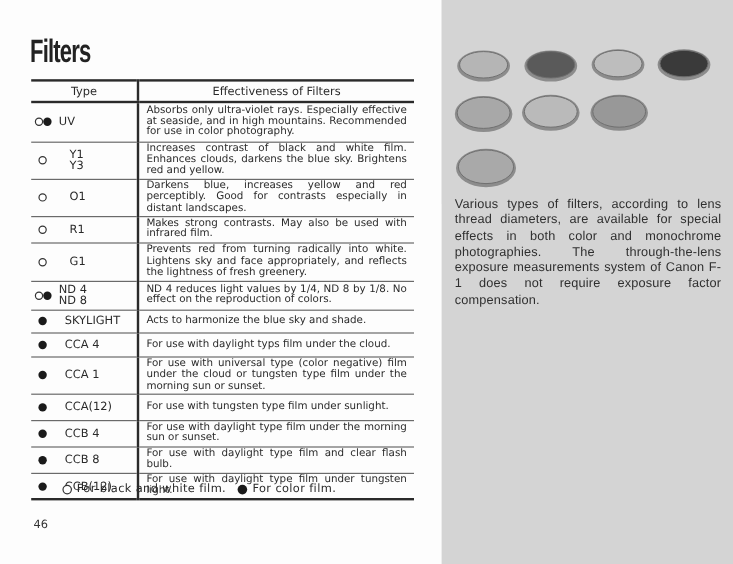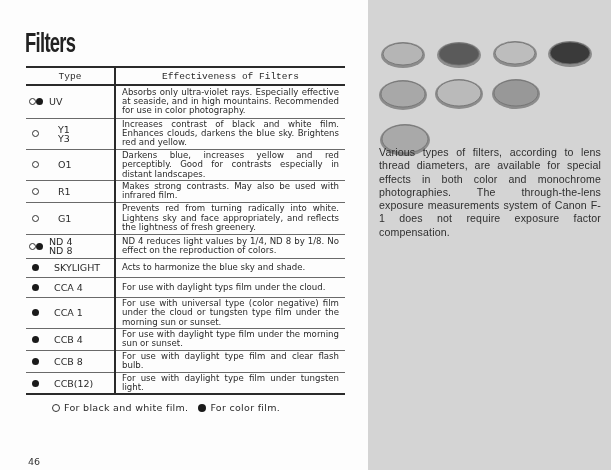--- a/index.html
+++ b/index.html
@@ -31,21 +31,20 @@
     border-bottom: 2px solid #2a2a2a;
   }
   .filter-table td, .filter-table th {
     padding: 0; vertical-align: middle;
     border-bottom: 1px solid #6a6a6a;
   }
   .filter-table th {
     font-weight: normal; font-size: 9.5px; height: 16px;
     border-bottom: 2px solid #2a2a2a;
     color: #2a2a2a;
-    font-family: Liberation Mono, monospace;
   }
   .col-type { width: 88px; }
   .col-eff { border-left: 2px solid #2a2a2a; }
   .type-cell {
     font-size: 9.5px; position: relative; color: #2a2a2a;
   }
   .type-inner { display: flex; align-items: center; padding-left: 3px; }
   .marks { display: inline-flex; align-items: center; width: 20px; }
   .mark { display: inline-block; width: 7px; height: 7px; border-radius: 50%; box-sizing: border-box; }
   .mark.bw { border: 1px solid #333; background: #fff; }
@@ -55,25 +54,25 @@
   .eff-cell {
     font-size: 8.6px; line-height: 9.4px; padding: 1px 6px 1px 6px !important;
     text-align: justify; text-align-last: left; color: #2a2a2a;
   }
   .legend {
     position: absolute; left: 52px; top: 402px; font-size: 9.5px; color: #2a2a2a;
     display: flex; align-items: center; gap: 4px; letter-spacing: 0.3px; justify-content: center;
   }
   .legend .mark { width: 8px; height: 8px; }
   .page-number {
-    position: absolute; left: 28px; top: 456px; font-size: 9.5px; color: #333;
+    position: absolute; left: 28px; top: 432px; font-size: 9.5px; color: #333;
   }
   .filters-photo { position: absolute; left: 368px; top: 0; width: 243px; height: 170px; }
   .caption {
-    position: absolute; left: 379px; top: 146px; width: 222px;
+    position: absolute; left: 379px; top: 164px; width: 222px;
     font-family: "Liberation Sans", sans-serif;
     font-size: 10.6px; line-height: 13.3px; color: #2f2f2f;
     text-align: justify; text-align-last: left; letter-spacing: 0.15px;
   }
 </style>
 </head>
 <body>
 
 <div class="left-page"></div>
 <div class="right-page"></div>
@@ -201,20 +200,33 @@
           <div class="type-inner">
             <span class="marks single" style="width: 22px;">
               <span class="mark color"></span>
             </span>
             <span class="type-label">
               <div>CCA 1</div>
             </span>
           </div>
         </td>
         <td class="eff-cell col-eff">For use with universal type (color negative) film under the cloud or tungsten type film under the morning sun or sunset.</td>
+      </tr>
+      <tr style="height: 22px;">
+        <td class="type-cell col-type">
+          <div class="type-inner">
+            <span class="marks single" style="width: 22px;">
+              <span class="mark color"></span>
+            </span>
+            <span class="type-label">
+              <div>CCA(12)</div>
+            </span>
+          </div>
+        </td>
+        <td class="eff-cell col-eff">For use with tungsten type film under sunlight.</td>
       </tr>
       <tr style="height: 20px;">
         <td class="type-cell col-type">
           <div class="type-inner">
             <span class="marks single" style="width: 22px;">
               <span class="mark color"></span>
             </span>
             <span class="type-label">
               <div>CCB 4</div>
             </span>

